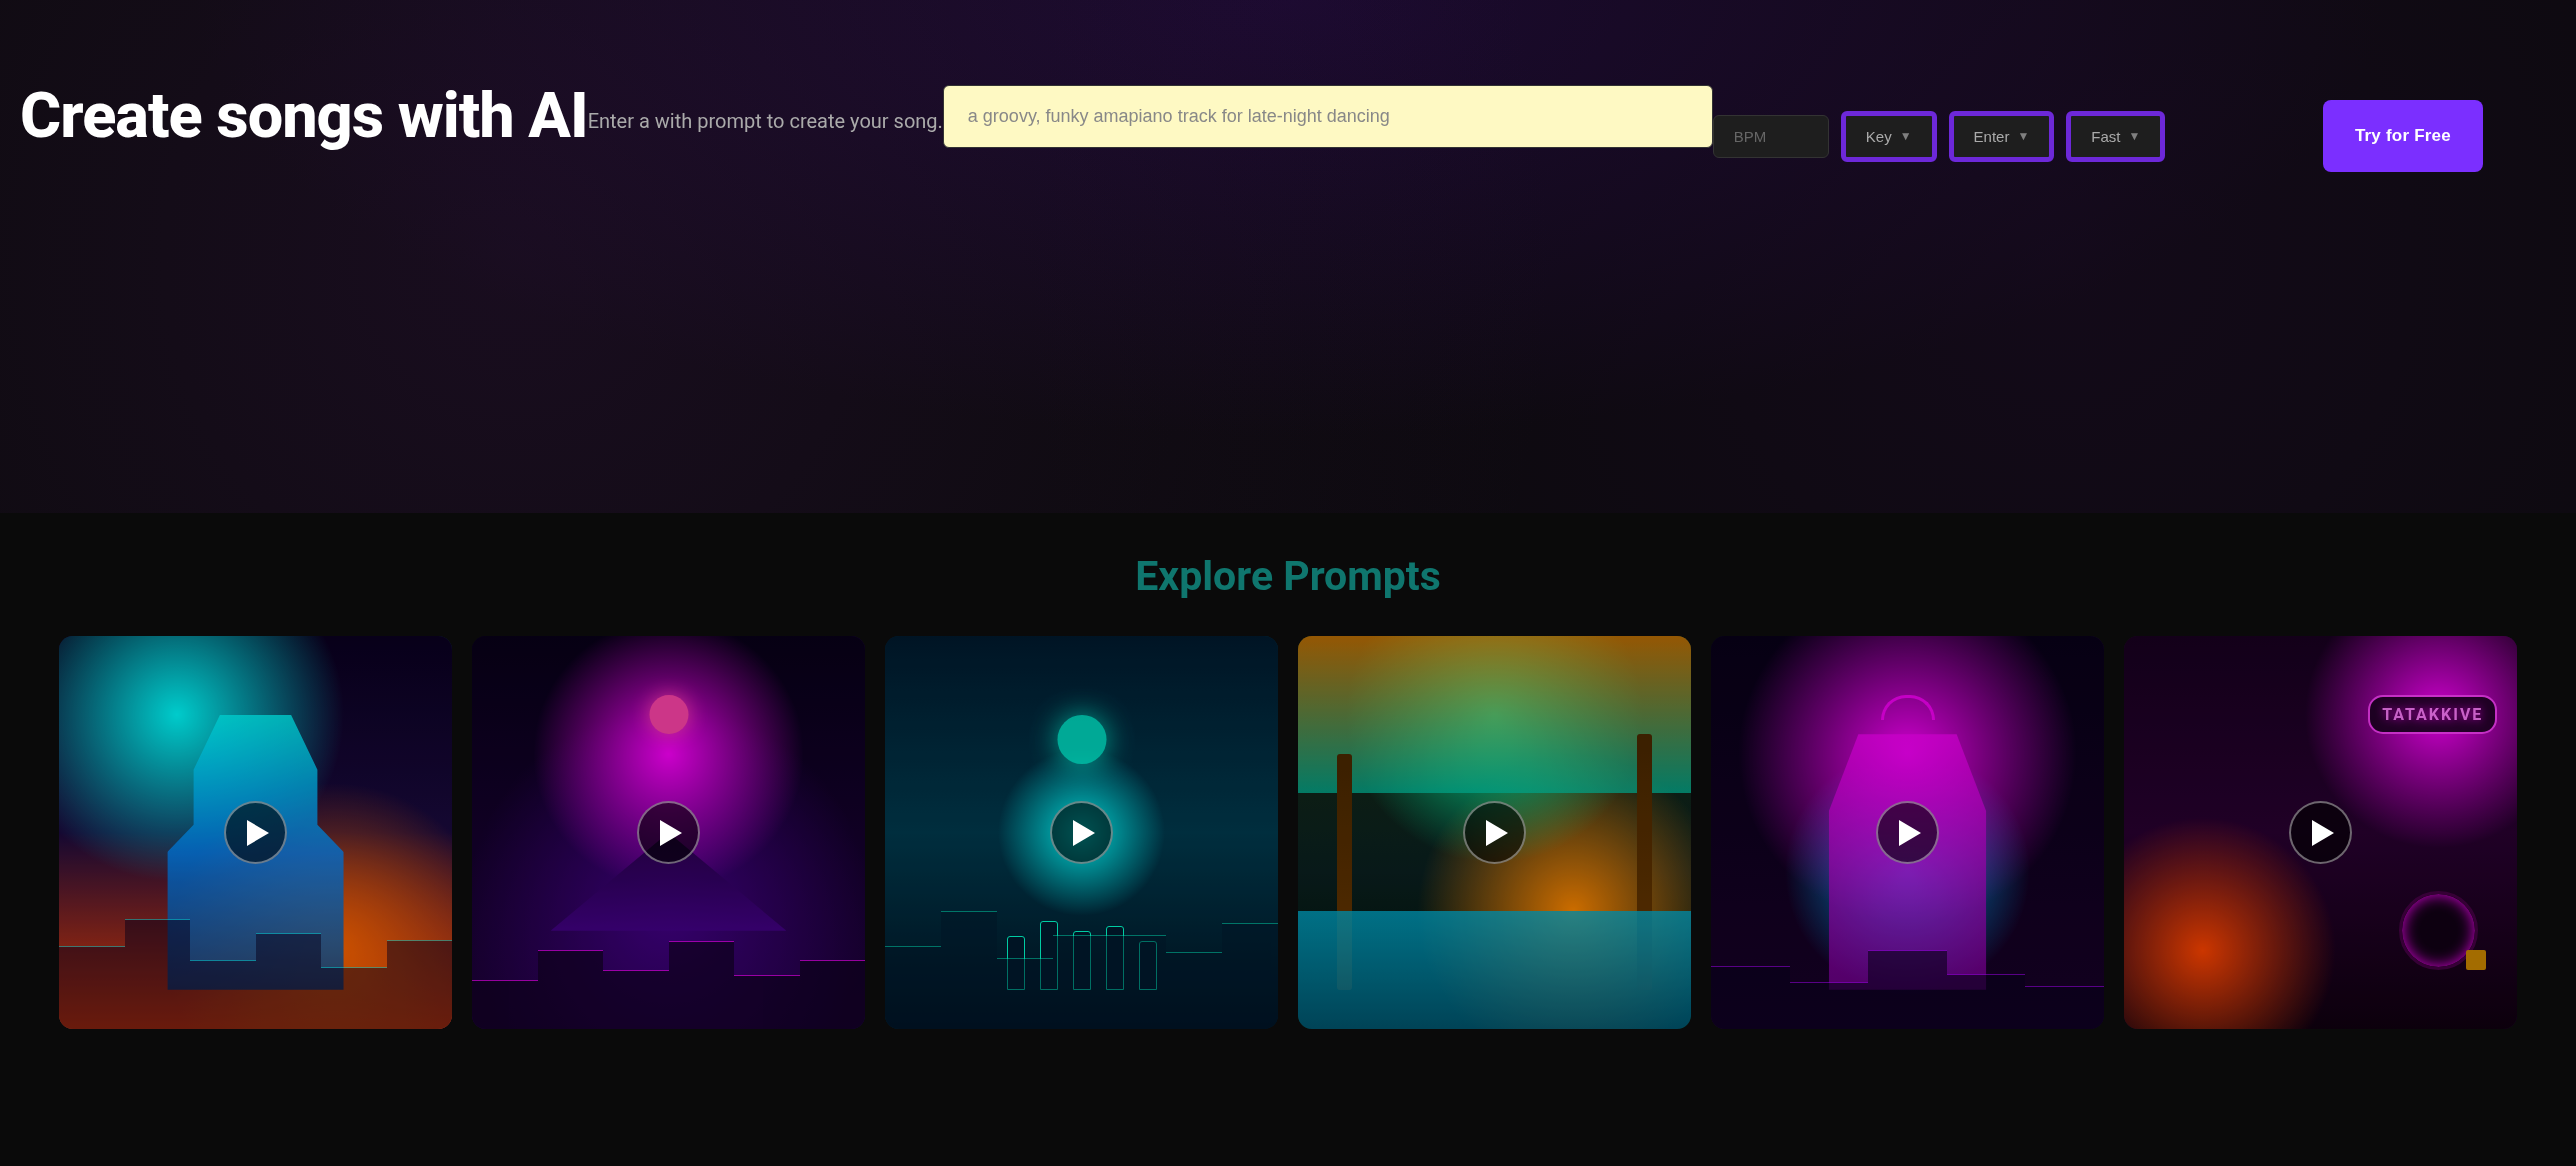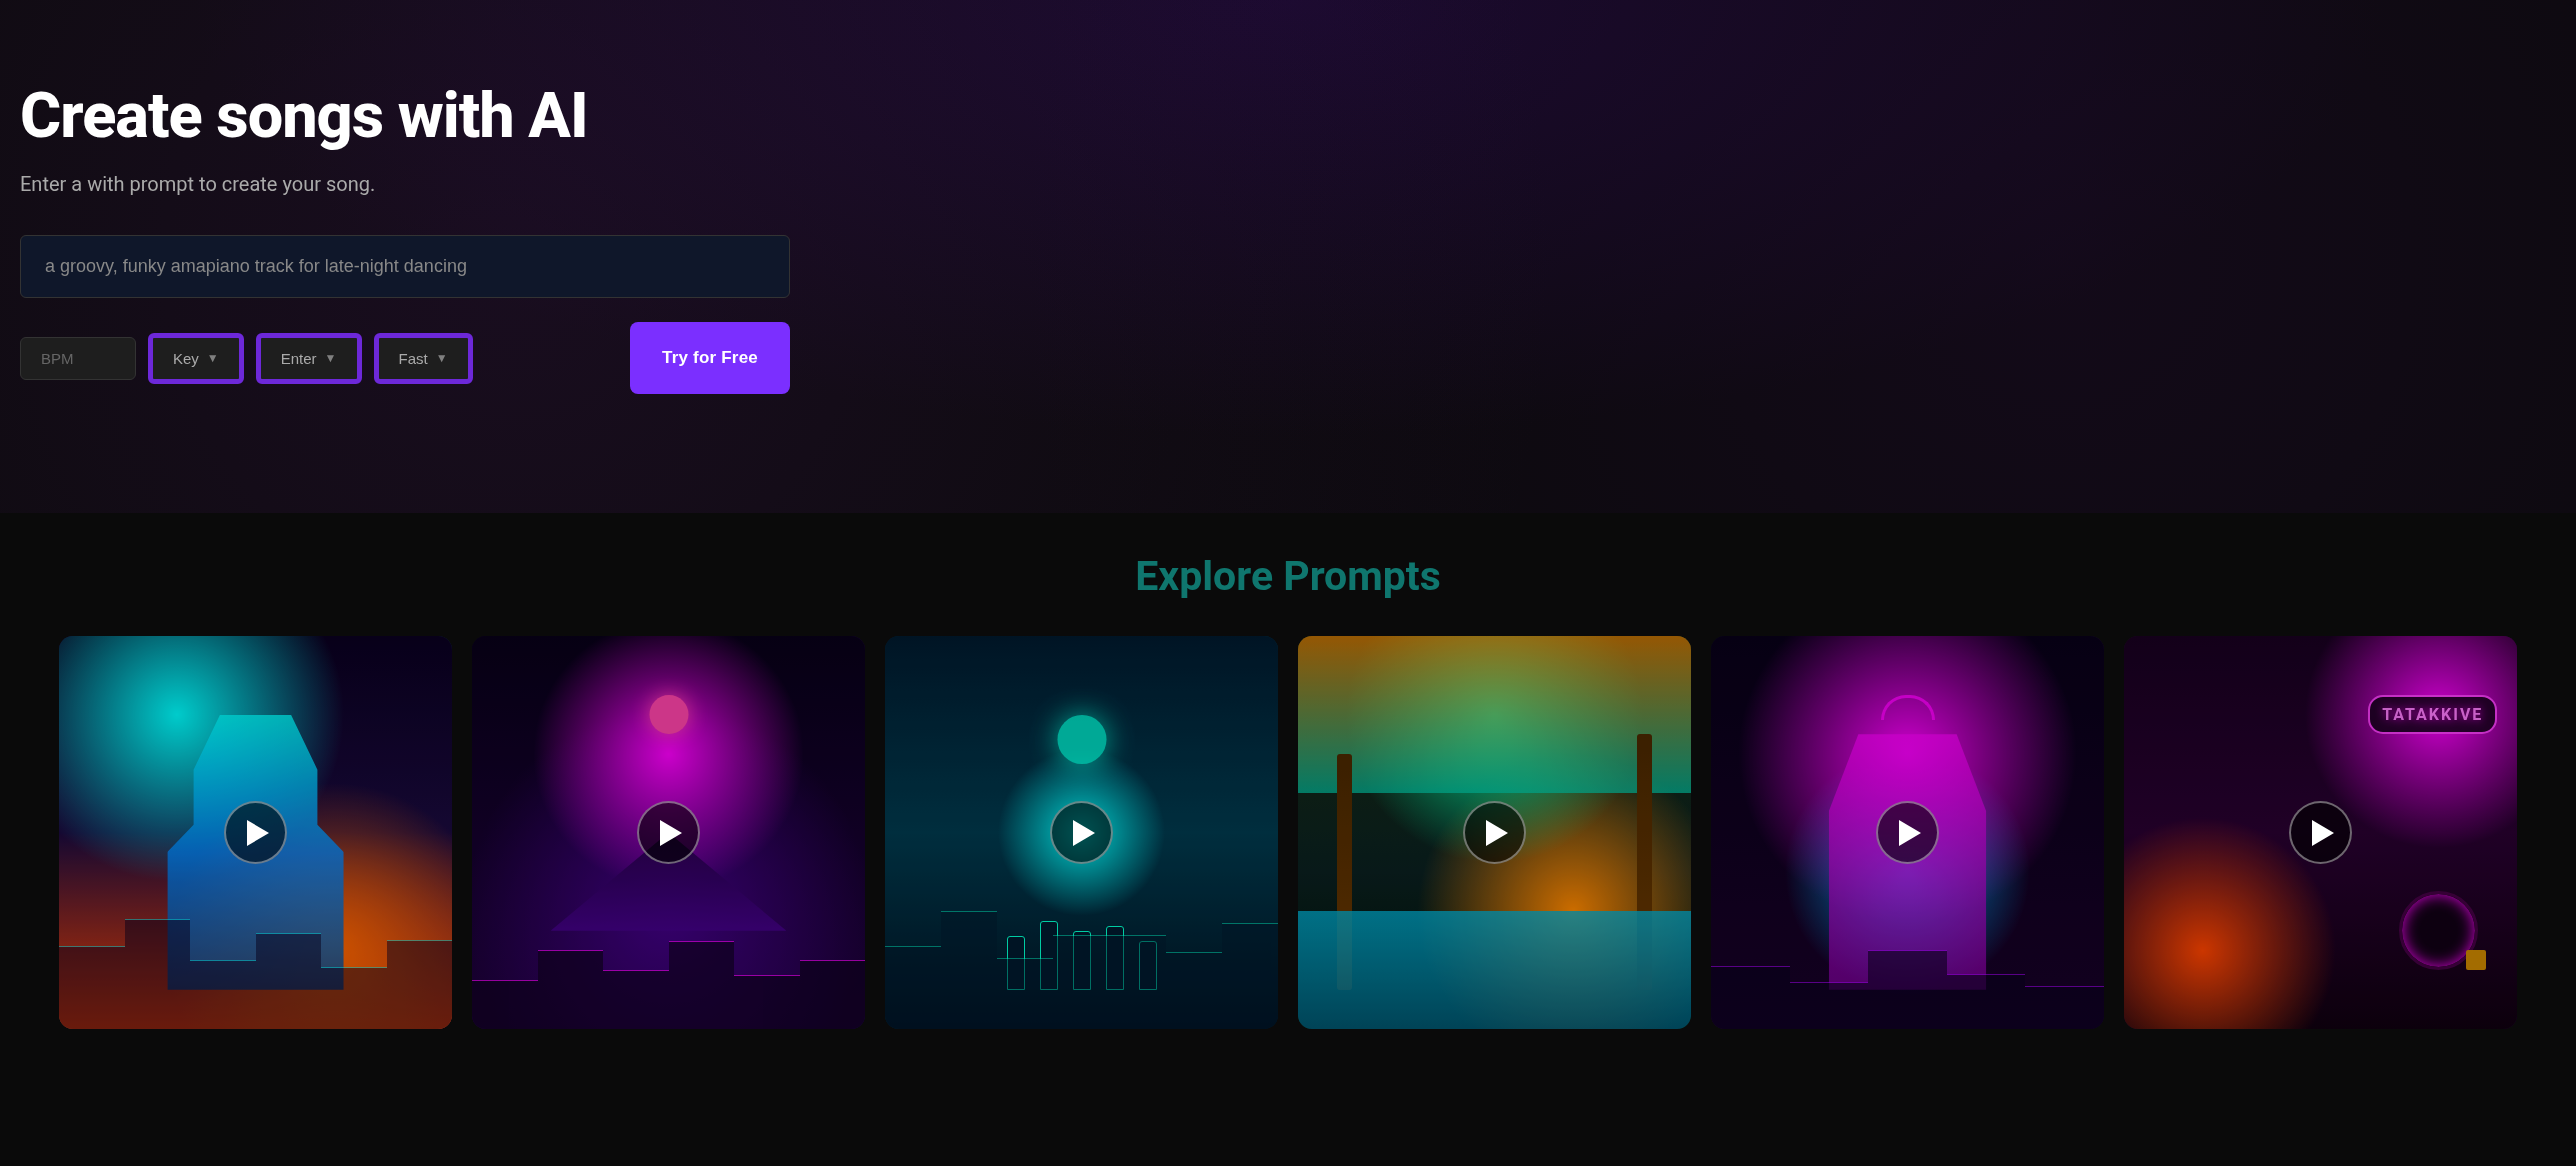--- a/index.html
+++ b/index.html
@@ -53,22 +53,22 @@
       bottom: 0;
       background-image:
         radial-gradient(circle at 20% 50%, rgba(60, 20, 80, 0.3) 0%, transparent 50%),
         radial-gradient(circle at 80% 50%, rgba(40, 10, 60, 0.3) 0%, transparent 50%);
     }
 
     .hero-content {
       position: relative;
       z-index: 1;
       display: flex;
-      flex-direction: column;
-      align-items: flex-start;
+      flex-direction: row;
+      align-items: flex-end;
       width: 100%;
     }
 
     .hero-title {
       font-size: 63px;
       font-weight: 800;
       text-align: center;
       color: #ffffff;
       margin-bottom: 20px;
       letter-spacing: -1px;
@@ -83,21 +83,21 @@
 
     
     .prompt-container {
       width: 100%;
       max-width: 770px;
       margin-bottom: 24px;
     }
 
     .prompt-input {
       width: 100%;
-      background: #0f172a;
+      background: #fef9c3;
       border: 1px solid #333333;
       border-radius: 6px;
       padding: 20px 24px;
       font-size: 18px;
       color: #888888;
       outline: none;
       caret-color: #ffffff;
     }
 
     

